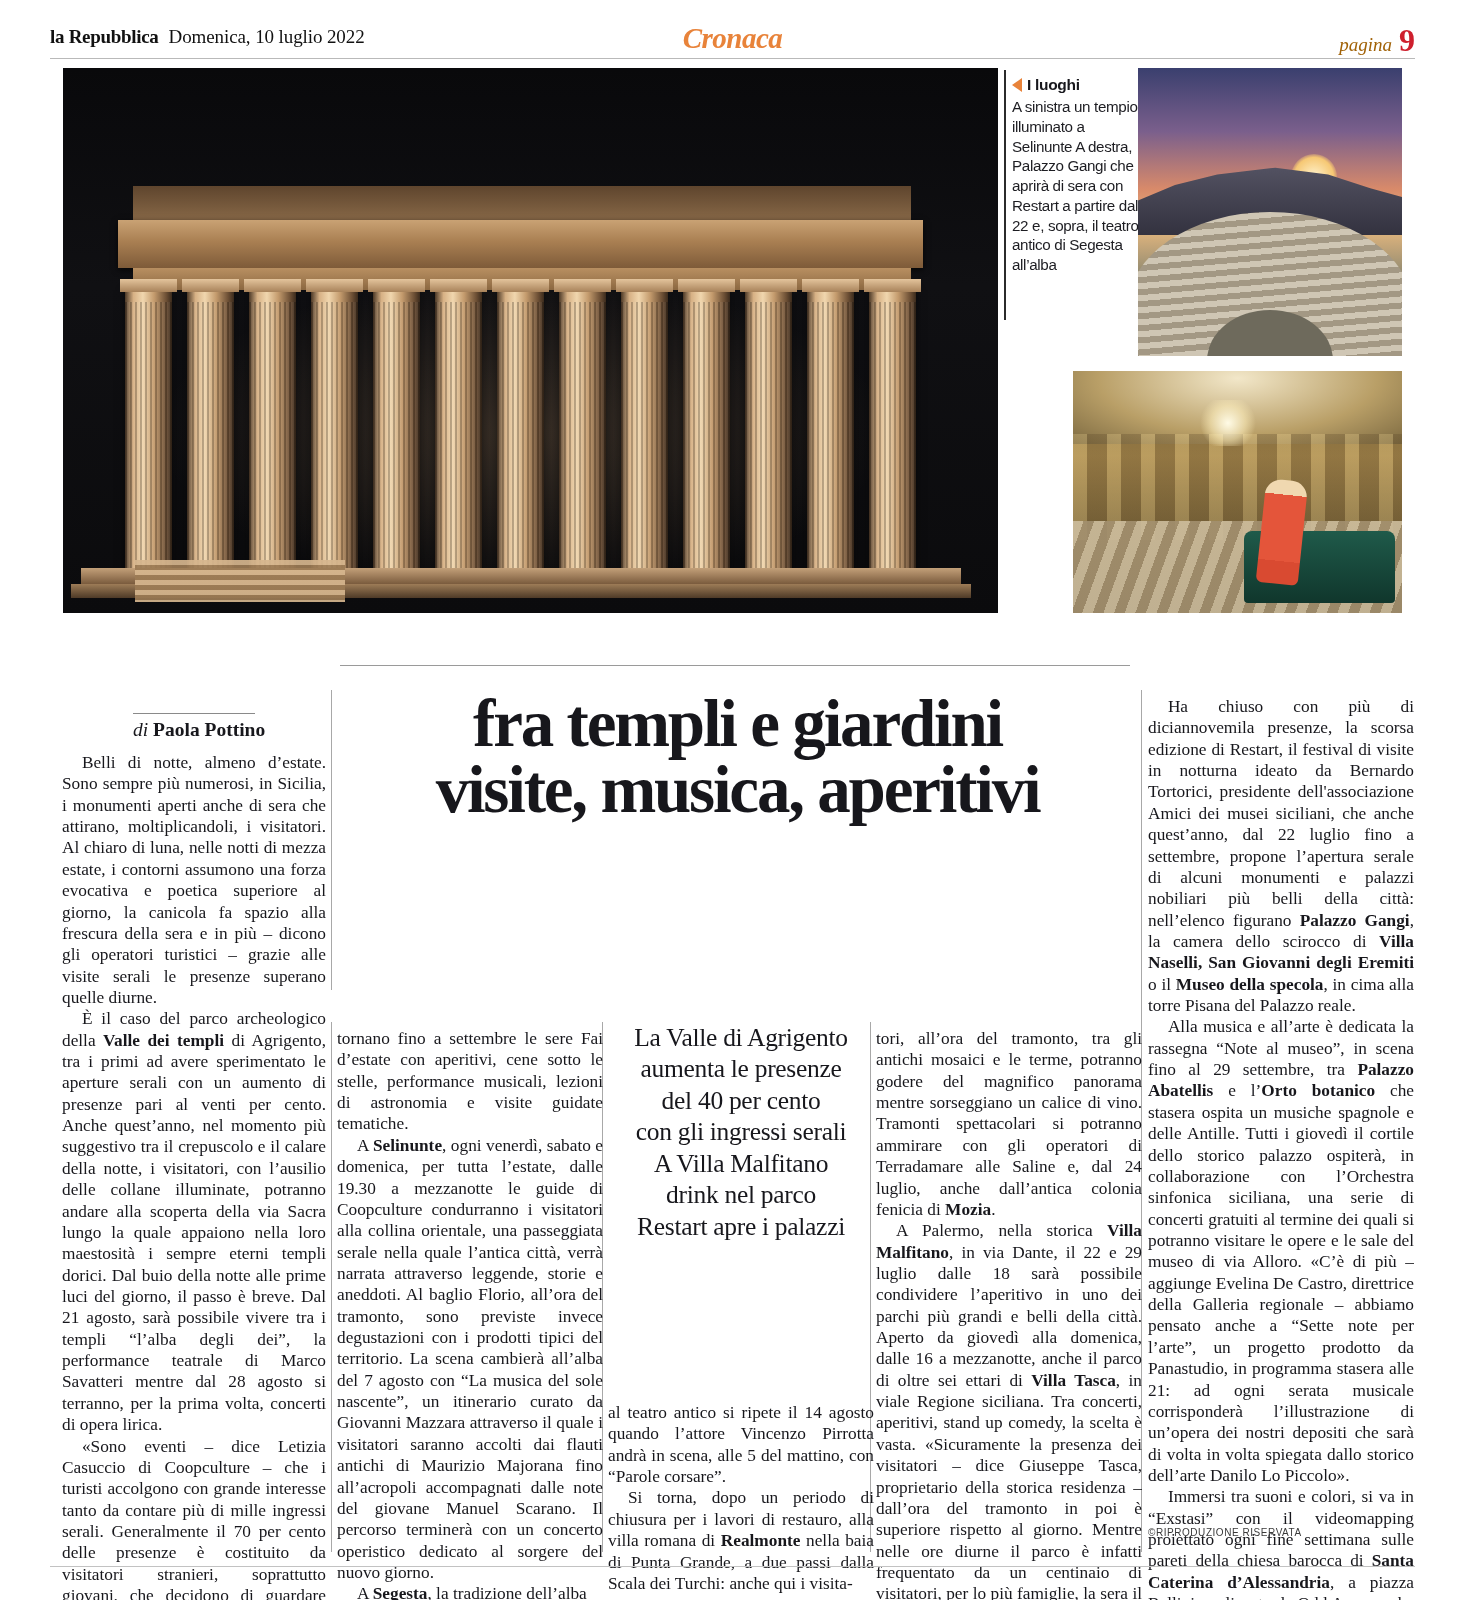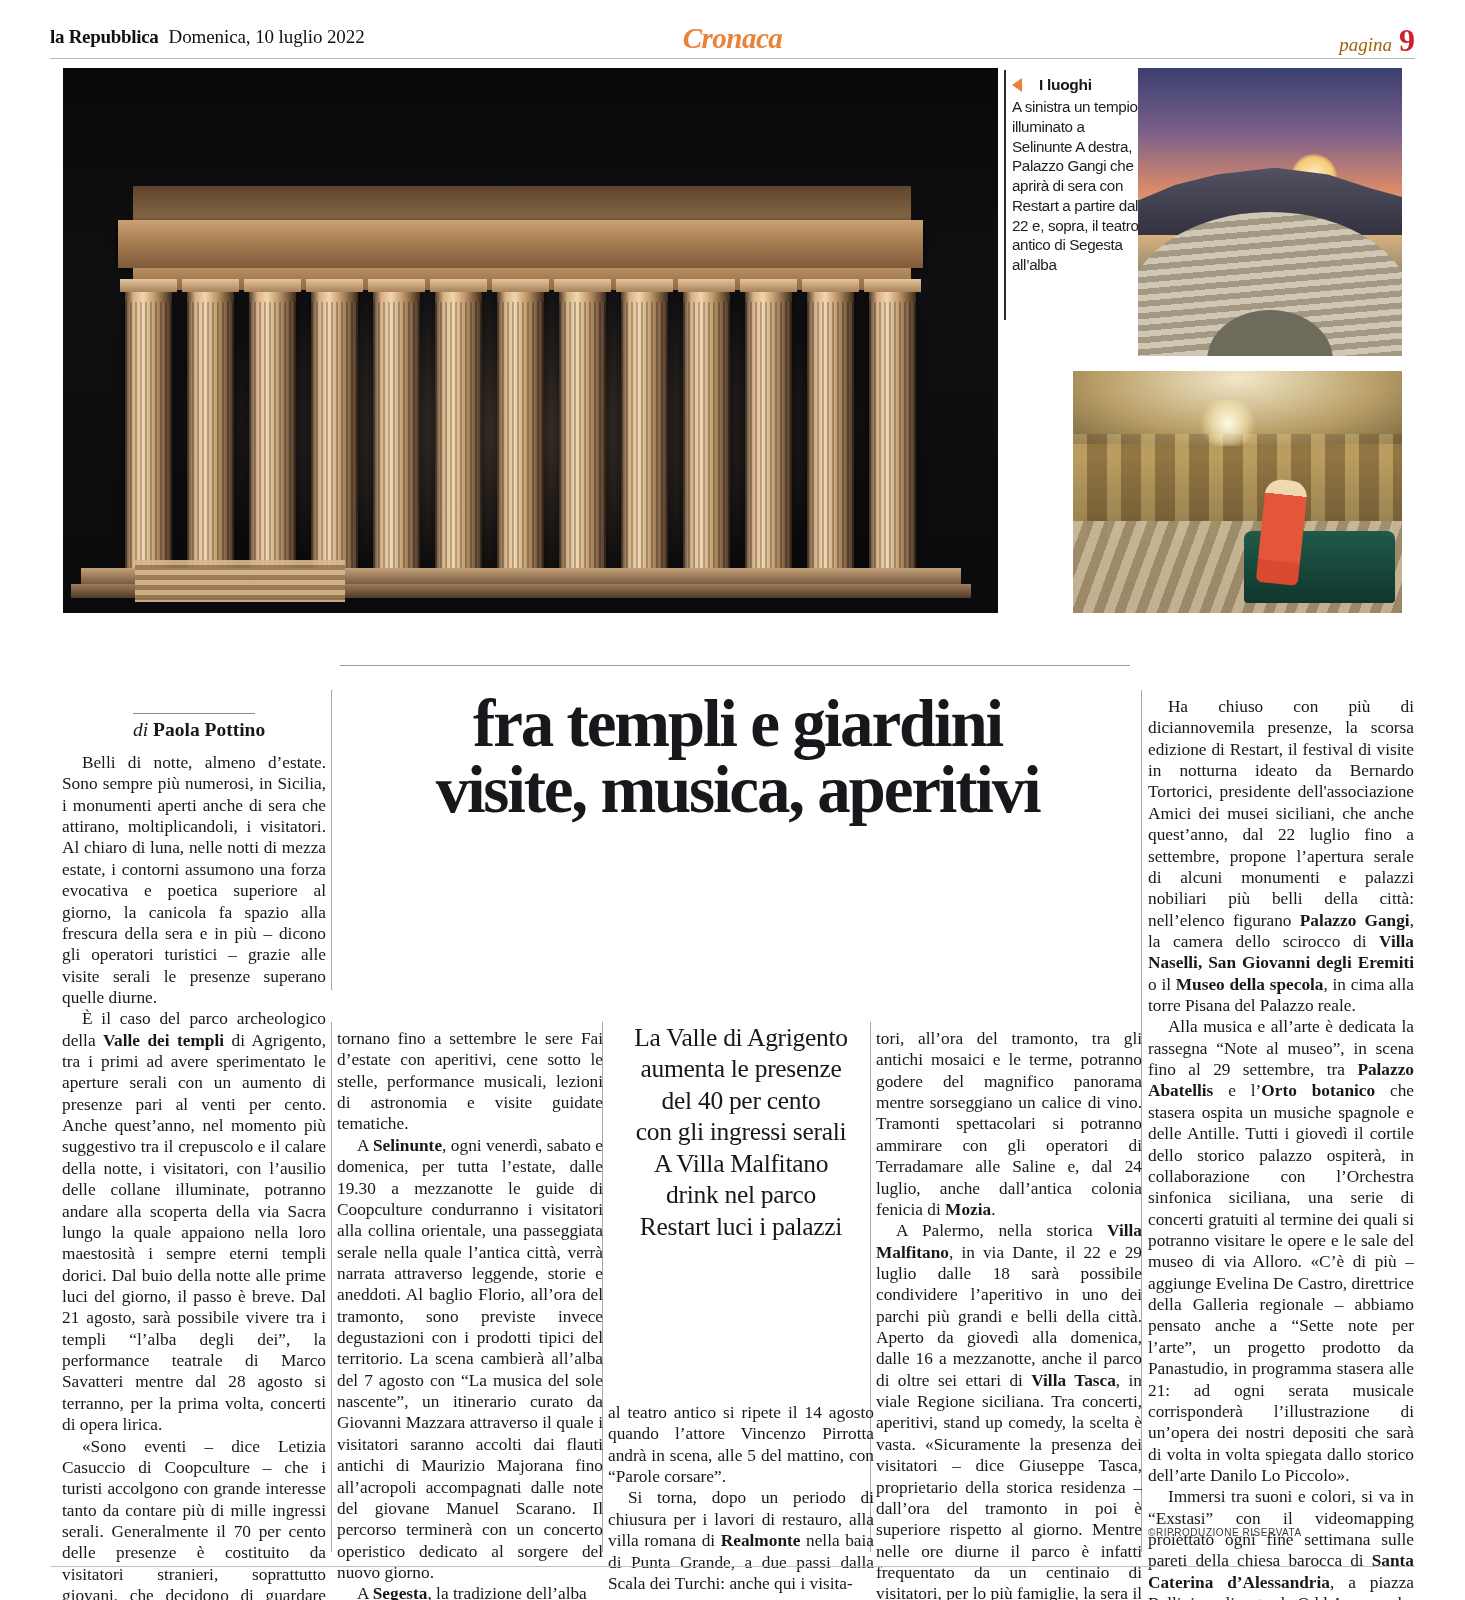--- a/index.html
+++ b/index.html
@@ -86,21 +86,21 @@
   .prb-floor{position:absolute;left:0;bottom:0;width:100%;height:38%;
      background:repeating-linear-gradient(110deg,#cdbd9d 0 10px,#a3906f 10px 20px);opacity:.9;}
   .prb-bed{position:absolute;right:2%;bottom:4%;width:46%;height:30%;
      background:linear-gradient(180deg,#1f5a4a,#10362c);border-radius:8px 8px 4px 4px;}
   .prb-fig{position:absolute;right:30%;bottom:12%;width:42px;height:104px;
      background:linear-gradient(180deg,#f0d8b0 0 14%, #e4553a 14% 78%, #d94a31 78% 100%);
      border-radius:16px 16px 6px 6px;transform:rotate(6deg);}
   .prb-walls{position:absolute;left:0;top:26%;width:100%;height:44%;
      background:repeating-linear-gradient(90deg,rgba(255,228,160,.22) 0 14px,rgba(90,70,40,.28) 14px 34px);}
   .cap-box{position:absolute;left:1012px;top:76px;width:128px;}
-  .cap-head{display:flex;align-items:center;gap:17px;margin-bottom:3px;}
+  .cap-head{display:flex;align-items:center;gap:5px;margin-bottom:3px;}
   .cap-arrow{width:0;height:0;border-top:7px solid transparent;border-bottom:7px solid transparent;border-right:10px solid #E8833A;}
   .cap-title{font-family:"Liberation Sans",sans-serif;font-weight:bold;font-size:15.5px;color:#17171c;letter-spacing:-0.3px;}
   .cap-body{font-family:"Liberation Sans",sans-serif;font-size:15.2px;line-height:1.30;color:#1d1d22;letter-spacing:-0.35px;}
   .cap-rule{position:absolute;left:1004px;top:70px;width:2px;height:250px;background:#2b2b2b;}
 
   
   .kicker{position:absolute;left:340px;top:626px;width:790px;text-align:center;}
   .kicker span{font-family:"Liberation Serif",serif;font-weight:bold;font-size:22px;letter-spacing:2.1px;color:#17171c;}
   .kicker-rule{position:absolute;left:340px;top:665px;width:790px;height:1px;background:#9a9a9a;}
 
@@ -277,21 +277,21 @@
     <p><span>A </span><b>Segesta</b><span>, la tradizione dell’alba</span></p>
   </div>
 
   <div class="pull">
     <div>La Valle di Agrigento</div>
     <div>aumenta le presenze</div>
     <div>del 40 per cento</div>
     <div>con gli ingressi serali</div>
     <div>A Villa Malfitano</div>
     <div>drink nel parco</div>
-    <div>Restart luci i palazzi</div>
+    <div>Restart apre i palazzi</div>
   </div>
 
   <div class="col-text c3a">
     <p class="noind">al teatro antico si ripete il 14 agosto quando l’attore Vincenzo Pirrotta andrà in scena, alle 5 del mattino, con “Parole corsare”.</p>
     <p><span>Si torna, dopo un periodo di chiusura per i lavori di restauro, alla villa romana di </span><b>Realmonte</b><span> nella baia di Punta Grande, a due passi dalla Scala dei Turchi: anche qui i visita-</span></p>
   </div>
 
   <div class="col-text c4">
     <p class="noind"><span>tori, all’ora del tramonto, tra gli antichi mosaici e le terme, potranno godere del magnifico panorama mentre sorseggiano un calice di vino. Tramonti spettacolari si potranno ammirare con gli operatori di Terradamare alle Saline e, dal 24 luglio, anche dall’antica colonia fenicia di </span><b>Mozia</b><span>.</span></p>
     <p><span>A Palermo, nella storica </span><b>Villa Malfitano</b><span>, in via Dante, il 22 e 29 luglio dalle 18 sarà possibile condividere l’aperitivo in uno dei parchi più grandi e belli della città. Aperto da giovedì alla domenica, dalle 16 a mezzanotte, anche il parco di oltre sei ettari di </span><b>Villa Tasca</b><span>, in viale Regione siciliana. Tra concerti, aperitivi, stand up comedy, la scelta è vasta. «Sicuramente la presenza dei visitatori – dice Giuseppe Tasca, proprietario della storica residenza – dall’ora del tramonto in poi è superiore rispetto al giorno. Mentre nelle ore diurne il parco è infatti frequentato da un centinaio di visitatori, per lo più famiglie, la sera il numero raddoppia».</span></p>

